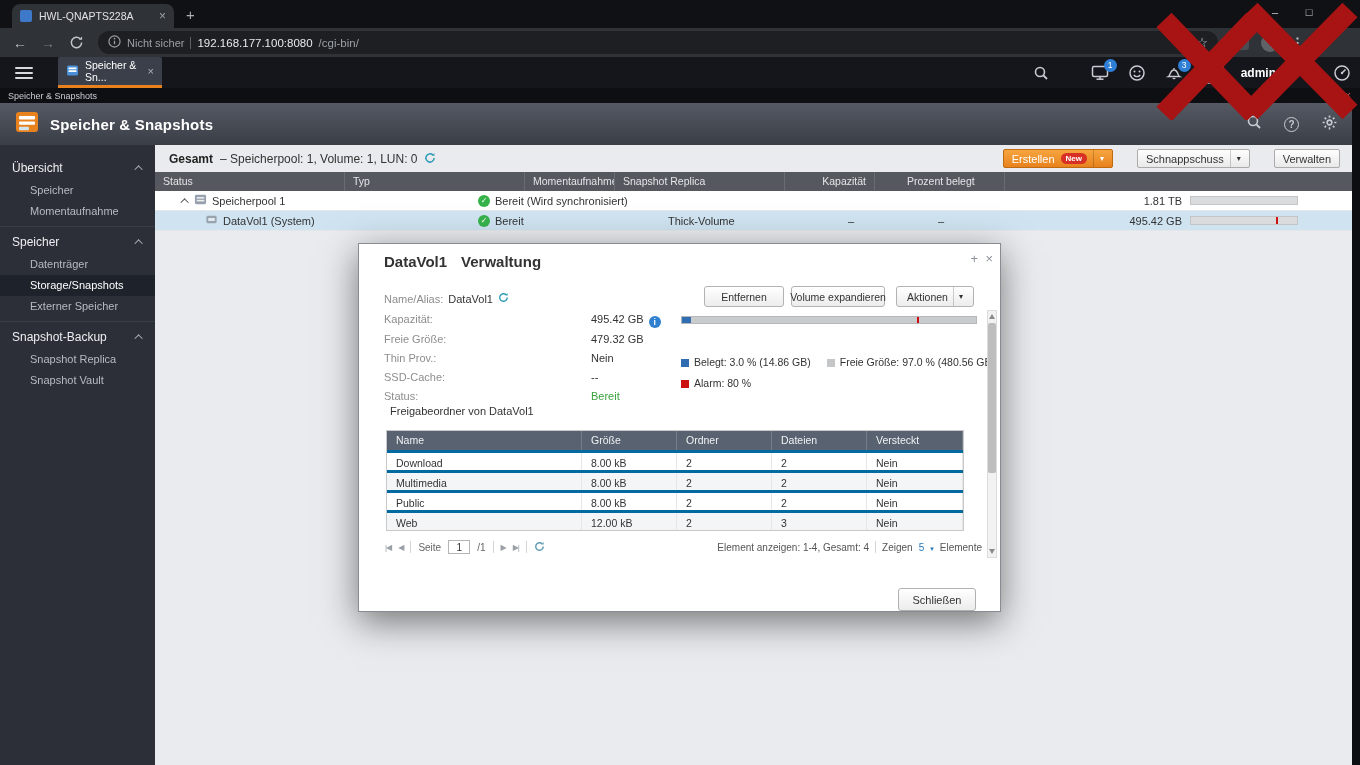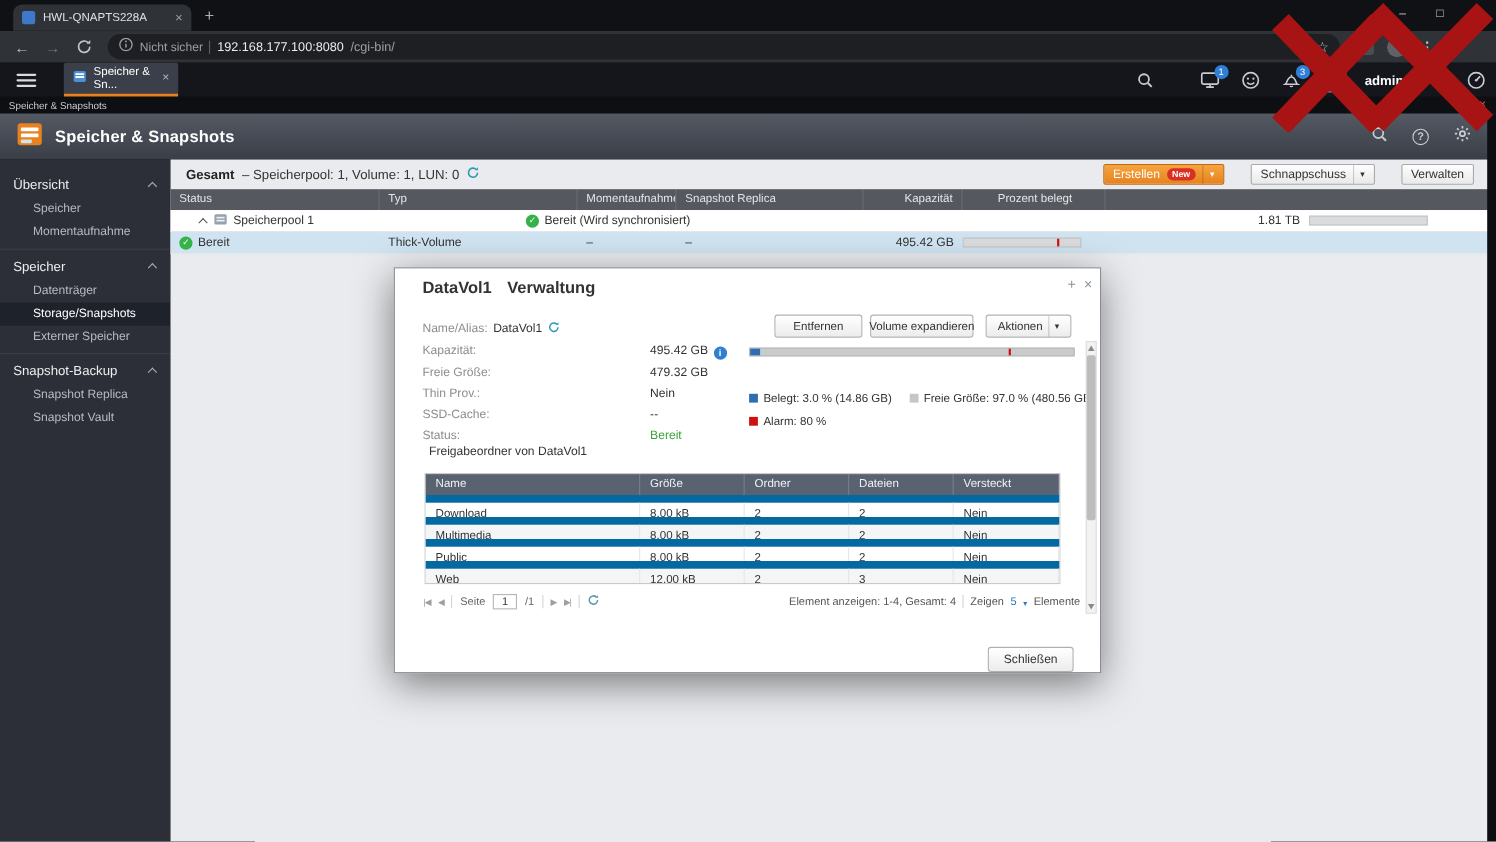--- a/index.html
+++ b/index.html
@@ -103,21 +103,21 @@
 .green{color:#3aa33d}
 .infodot{width:12px;height:12px;border-radius:50%;background:#2f80d0;color:#fff;font-size:8.5px;font-weight:bold;display:inline-flex;align-items:center;justify-content:center;margin-left:5px;vertical-align:-2px}
 .ubar{position:absolute;left:322px;top:72px;width:296px;height:8px;background:#c9cbcd;border:1px solid #b5b7b9}
 .uleg{position:absolute;display:flex;gap:16px;align-items:center;font-size:10.5px;color:#333}
 .sw{width:8px;height:8px;display:inline-block;margin-right:5px;vertical-align:-1px}
 .sw.u{background:#2f6cb0}.sw.f{background:#c4c6c8}.sw.a{background:#cc1111}
 .ftitle{position:absolute;left:31px;top:161px;color:#333}
 .ftab{position:absolute;left:27px;top:186px;width:578px;border:1px solid #c9c9c9}
 .fh{height:19px;display:flex;background:#596270;color:#f0f2f4;font-size:10.5px}
 .fh span{line-height:19px;padding-left:9px;border-right:1px solid rgba(255,255,255,.18);overflow:hidden;white-space:nowrap}
-.fr{height:20px;display:flex;font-size:10.5px;color:#333;background:#fff;border-top:7px solid #0369a1}
+.fr{height:20px;display:flex;font-size:10.5px;color:#333;background:#fff;border-top:3px solid #0369a1}
 .fr.alt{background:#f4f5f6}
 .fr span{line-height:20px;padding-left:9px;border-right:1px solid #e6e6e6;overflow:hidden;white-space:nowrap}
 .fc0{width:195px}.fc1{width:95px}.fc2{width:95px}.fc3{width:95px}.fc4{flex:1;border-right:none}
 .dscroll{position:absolute;right:3px;top:66px;width:10px;height:248px;background:#f2f2f2;border:1px solid #dcdcdc}
 .dthumb{position:absolute;left:0;top:12px;width:8px;height:150px;background:#bdbdbd;border-radius:2px}
 .darr{position:absolute;left:1px;width:0;height:0;border-left:3.5px solid transparent;border-right:3.5px solid transparent}
 .darr.up{top:3px;border-bottom:5px solid #8a8a8a}
 .darr.down{bottom:3px;border-top:5px solid #8a8a8a}
 .pag{position:absolute;left:26px;top:293px;right:18px;height:20px;display:flex;align-items:center;gap:7px;font-size:10px;color:#666}
 .pic{color:#9aa0a6;font-size:8px;letter-spacing:-1px}
@@ -369,20 +369,29 @@
       <span class="td w-mom"></span>
       <span class="td w-rep"></span>
       <span class="td kap w-kap">1.81 TB</span>
       <span class="td proz w-proz">
         <span class="pbar"><span class="pfill g" style="width: 55%;"></span></span>
       </span>
       <span class="td w-fill"></span>
     </div>
 
     <div class="trow sel">
+      <span class="td name2 w-name">
+        <span>
+          <svg width="13" height="13" viewBox="0 0 14 14">
+              <rect x="1.5" y="3" width="11" height="8" rx="1.5" fill="#9aa4b0"></rect>
+              <rect x="3.5" y="5.5" width="7" height="3" fill="#e8edf2"></rect>
+            </svg>
+        </span>
+        <span>DataVol1 (System)</span>
+      </span>
       <span class="td w-status">
         <span class="okdot">
             <i>✓</i>
           </span>
         <span>Bereit</span>
       </span>
       <span class="td w-typ">Thick-Volume</span>
       <span class="td w-mom">–</span>
       <span class="td w-rep">–</span>
       <span class="td kap w-kap">495.42 GB</span>

